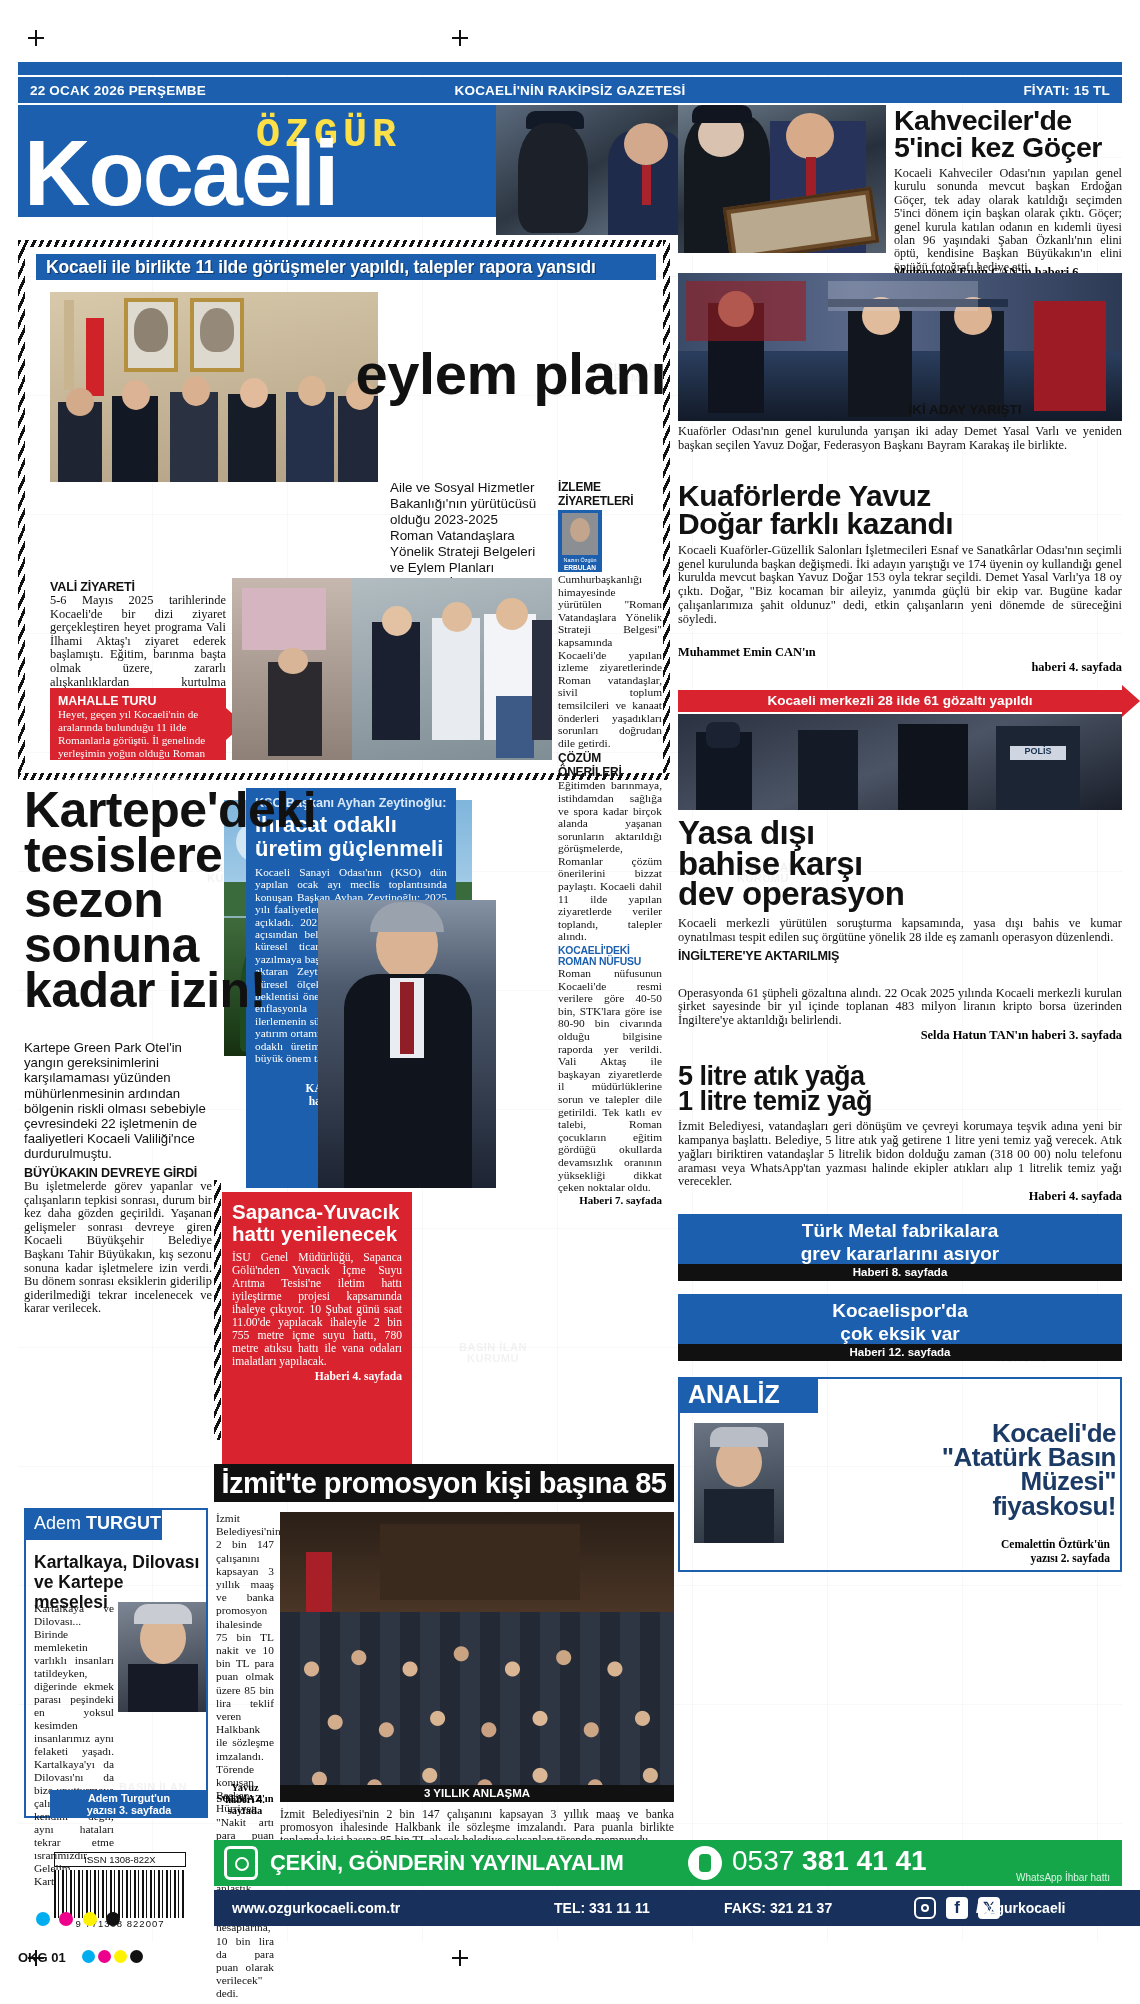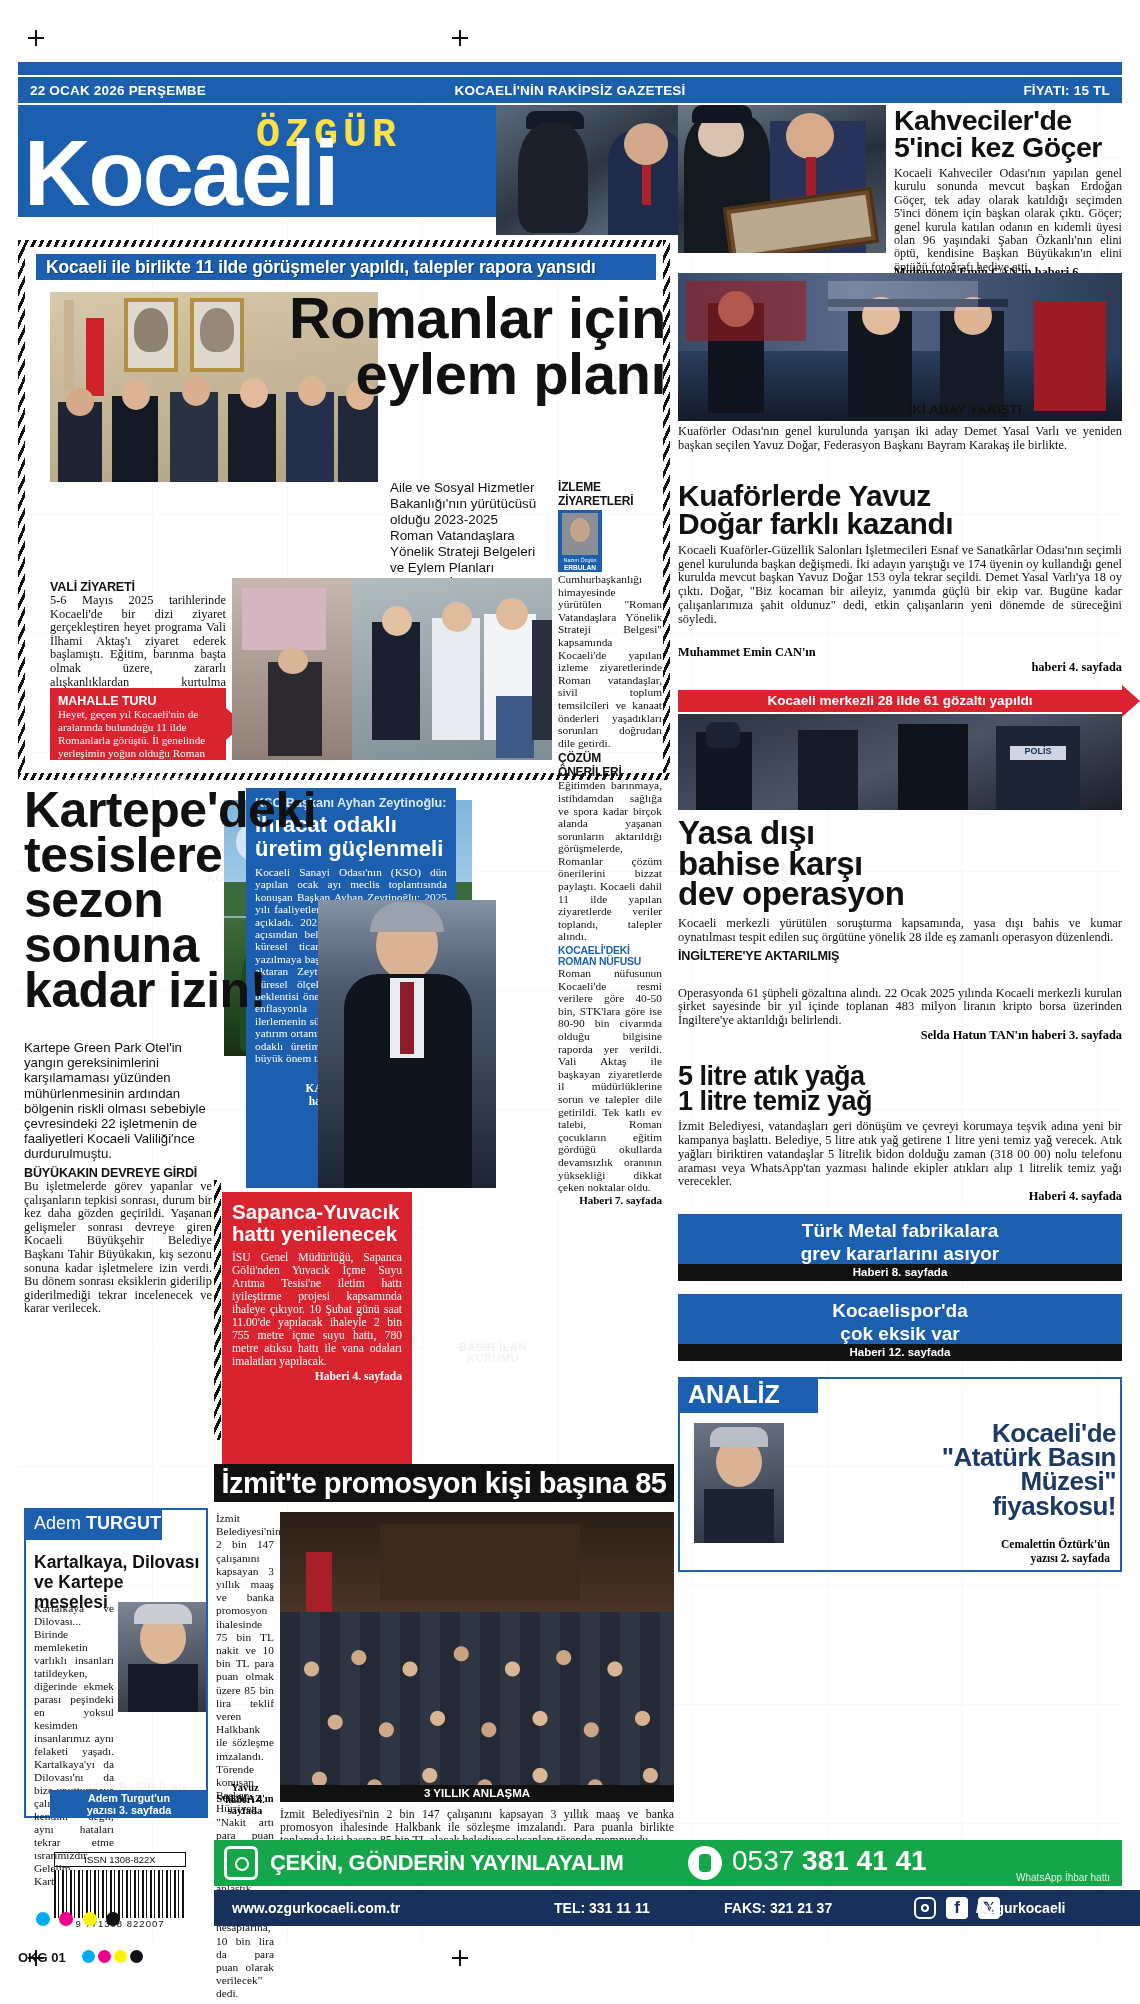--- a/index.html
+++ b/index.html
@@ -277,21 +277,21 @@
         <div style="position:absolute;left:132px;top:84px;width:28px;height:30px;border-radius:50%;background:#d9b191;"></div>
         <div style="position:absolute;left:178px;top:102px;width:48px;height:88px;background:#161d29;"></div>
         <div style="position:absolute;left:190px;top:86px;width:28px;height:30px;border-radius:50%;background:#e1bb9c;"></div>
         <div style="position:absolute;left:236px;top:100px;width:48px;height:90px;background:#24304a;"></div>
         <div style="position:absolute;left:248px;top:84px;width:28px;height:30px;border-radius:50%;background:#dab594;"></div>
         <div style="position:absolute;left:288px;top:104px;width:40px;height:86px;background:#20283a;"></div>
         <div style="position:absolute;left:296px;top:88px;width:28px;height:30px;border-radius:50%;background:#ddb695;"></div>
       </div>
 
       <h1 class="bighead" style="position:absolute;left:230px;top:50px;width:418px;font-size:58px;text-align:right;line-height:0.96;">
-        <span>Romanlar için</span><br>
+        <br>
         <span>eylem planı</span>
       </h1>
 
       <div class="bodysans" style="position:absolute;left:372px;top:240px;width:152px;font-size:13.4px;line-height:16px;">Aile ve Sosyal Hizmetler Bakanlığı'nın yürütücüsü olduğu 2023-2025 Roman Vatandaşlara Yönelik Strateji Belgeleri ve Eylem Planları (ROSEP) İzleme Ziyareti Raporları açıklandı.</div>
 
       <div class="subhd" style="position:absolute;left:32px;top:340px;width:176px;color:#111;">VALİ ZİYARETİ</div>
       <p class="body" style="position:absolute;left:32px;top:354px;width:176px;">5-6 Mayıs 2025 tarihlerinde Kocaeli'de bir dizi ziyaret gerçekleştiren heyet programa Vali İlhami Aktaş'ı ziyaret ederek başlamıştı. Eğitim, barınma başta olmak üzere, zararlı alışkanlıklardan kurtulma yönündeki çabalar Roman Eylem Planı'nda yer aldı.</p>
 
       <div class="redbox" style="position:absolute;left:32px;top:448px;width:176px;height:72px;padding:6px 8px;">
         <div style="font-family:'Liberation Sans',sans-serif;font-weight:800;font-size:12.4px;">MAHALLE TURU</div>

